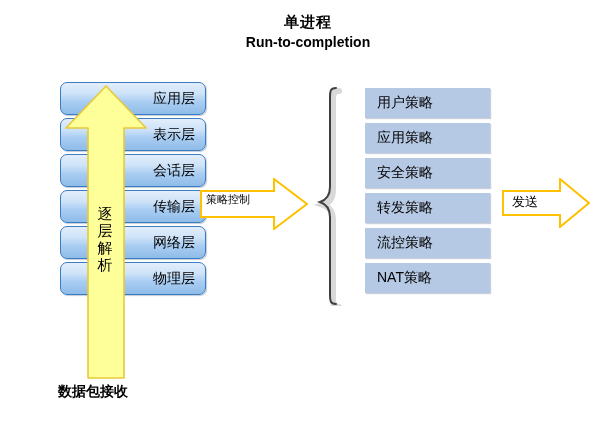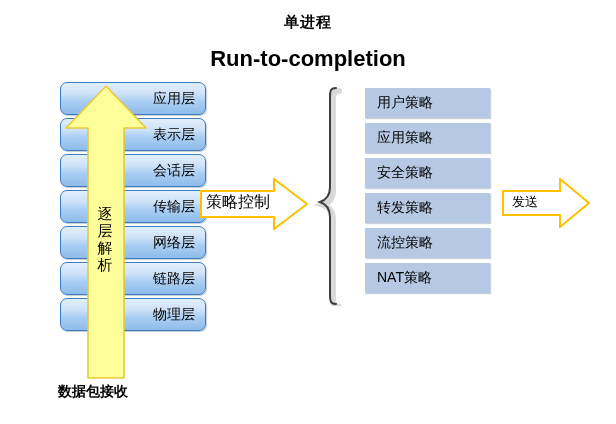--- a/index.html
+++ b/index.html
@@ -15,21 +15,21 @@
 
   
   .title{
     position:absolute;
     left:0;right:0;
     text-align:center;
     font-weight:bold;
     color:#000;
   }
   #title-cn{top:13px;font-size:15px;letter-spacing:1px;text-align:center;}
-  #title-en{top:46px;font-size:22px;letter-spacing:0px;}
+  #title-en{top:34px;font-size:14px;letter-spacing:0px;}
 
   
   #osi-stack{
     position:absolute;
     left:60px;top:82px;
     width:146px;
   }
   .osi-box{
     position:relative;
     height:33px;
@@ -111,21 +111,21 @@
 
   
   #policy-arrow{
     position:absolute;
     left:200px;top:178px;
     width:108px;height:52px;
   }
   #policy-arrow-text{
     position:absolute;
     left:206px;top:192px;
-    font-size:16px;
+    font-size:11px;
     color:#000;
     white-space:nowrap;
     font-family:Liberation Mono, monospace;
   }
   #send-arrow{
     position:absolute;
     left:502px;top:178px;
     width:88px;height:50px;
   }
   #send-arrow-text{
@@ -153,23 +153,20 @@
       <span class="osi-label">表示层</span>
     </div>
     <div class="osi-box">
       <span class="osi-label">会话层</span>
     </div>
     <div class="osi-box">
       <span class="osi-label">传输层</span>
     </div>
     <div class="osi-box">
       <span class="osi-label">网络层</span>
-    </div>
-    <div class="osi-box">
-      <span class="osi-label">链路层</span>
     </div>
     <div class="osi-box">
       <span class="osi-label">物理层</span>
     </div>
   </div>
 
   <svg id="up-arrow" viewBox="0 0 88 296">
     <polygon points="44,2 84,44 62,44 62,294 26,294 26,44 4,44" fill="#ffff99" stroke="#e8c93a" stroke-width="1.6" stroke-linejoin="round"></polygon>
   </svg>
   <div id="up-arrow-text">

